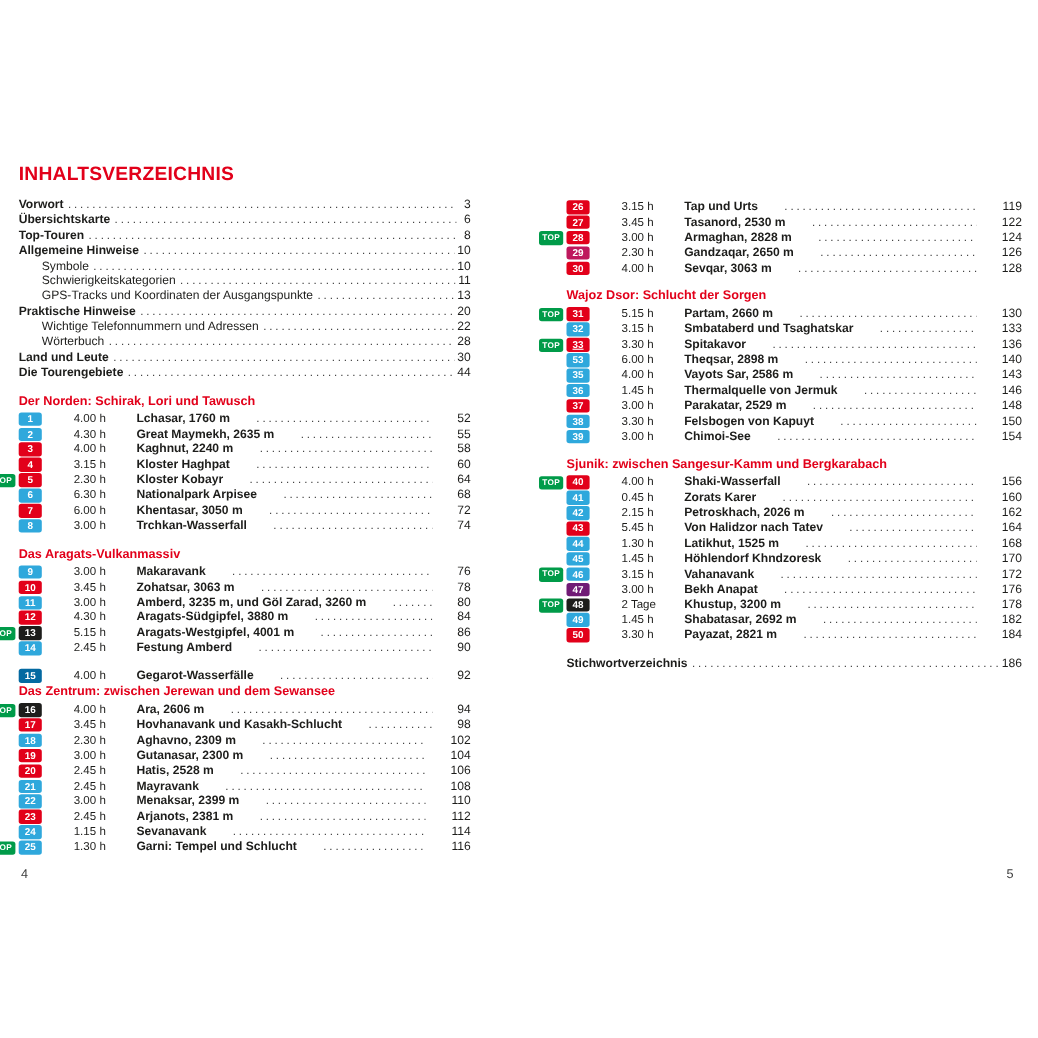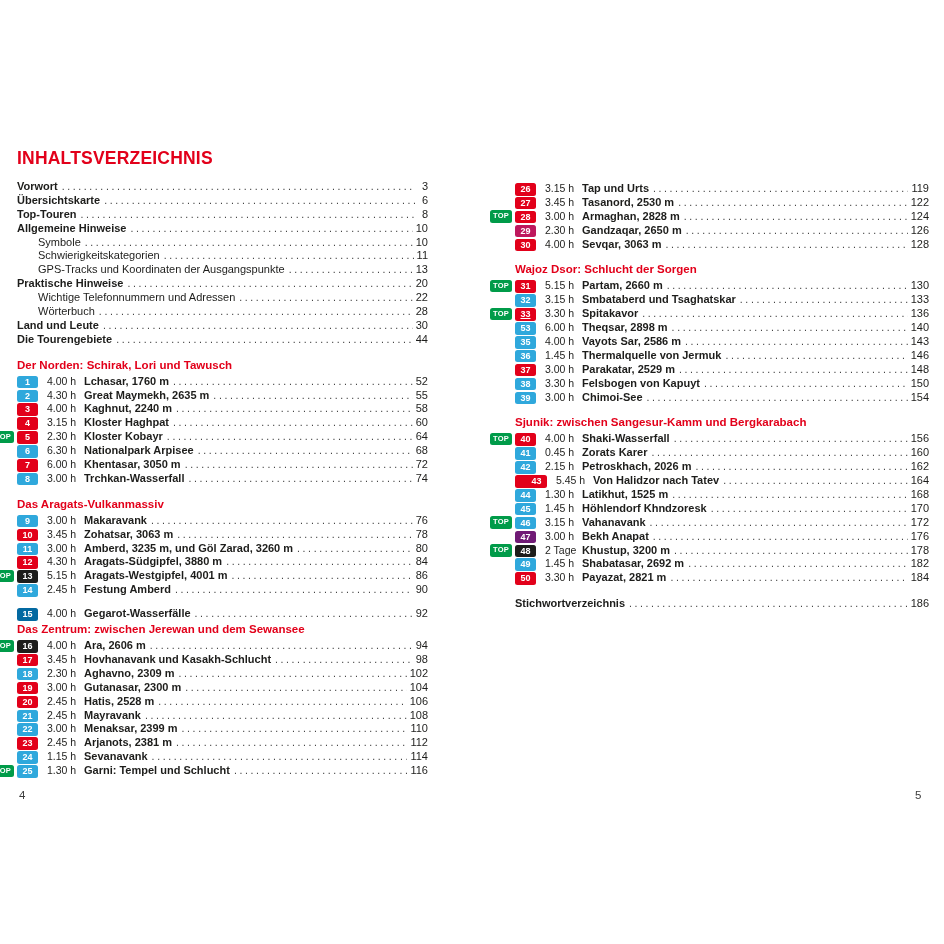--- a/index.html
+++ b/index.html
@@ -29,21 +29,21 @@
   .leader{
     flex:1 1 auto;overflow:hidden;margin:0 3px 0 4px;
     font-size:10.5px;letter-spacing:2.6px;color:#3c3c3c;
   }
   .pagenum{flex:none;font-size:11px;min-width:10px;text-align:right;}
   .sec-title{
     color:var(--red);font-weight:bold;font-size:11.5px;
     margin:11px 0 3px 0;line-height:14px;white-space:nowrap;
   }
   .section.continuation{margin-top:0;}
-  .trow{position:relative;}
+  .trow{position:relative;gap:20px;}
   .badge{
     flex:none;width:21px;height:12.5px;border-radius:2.5px;color:#fff;
     font-weight:bold;font-size:9px;line-height:12.5px;text-align:center;
   }
   .top-badge{
     position:absolute;left:-25px;top:0.5px;width:22px;height:12.5px;
     border-radius:2.5px;color:#fff;font-weight:bold;font-size:7.5px;
     line-height:12.5px;text-align:center;letter-spacing:.3px;
   }
   .time{flex:none;width:37px;margin-left:9px;font-size:10.5px;color:var(--ink);}
@@ -540,21 +540,21 @@
 
     <span class="badge" style="background: rgb(47, 168, 220);">42</span>
     <span class="time">2.15 h</span>
     <span class="tname">Petroskhach, 2026 m</span>
     <span class="leader">........................................................................................................................</span>
     <span class="pagenum">162</span>
   </div>
 
   <div class="row trow">
 
-    <span class="badge" style="background: rgb(226, 0, 26); padding-left: 11px;">43</span>
+    <span class="badge" style="background: rgb(226, 0, 26);">43</span>
     <span class="time">5.45 h</span>
     <span class="tname">Von Halidzor nach Tatev</span>
     <span class="leader">........................................................................................................................</span>
     <span class="pagenum">164</span>
   </div>
 
   <div class="row trow">
 
     <span class="badge" style="background: rgb(47, 168, 220);">44</span>
     <span class="time">1.30 h</span>

